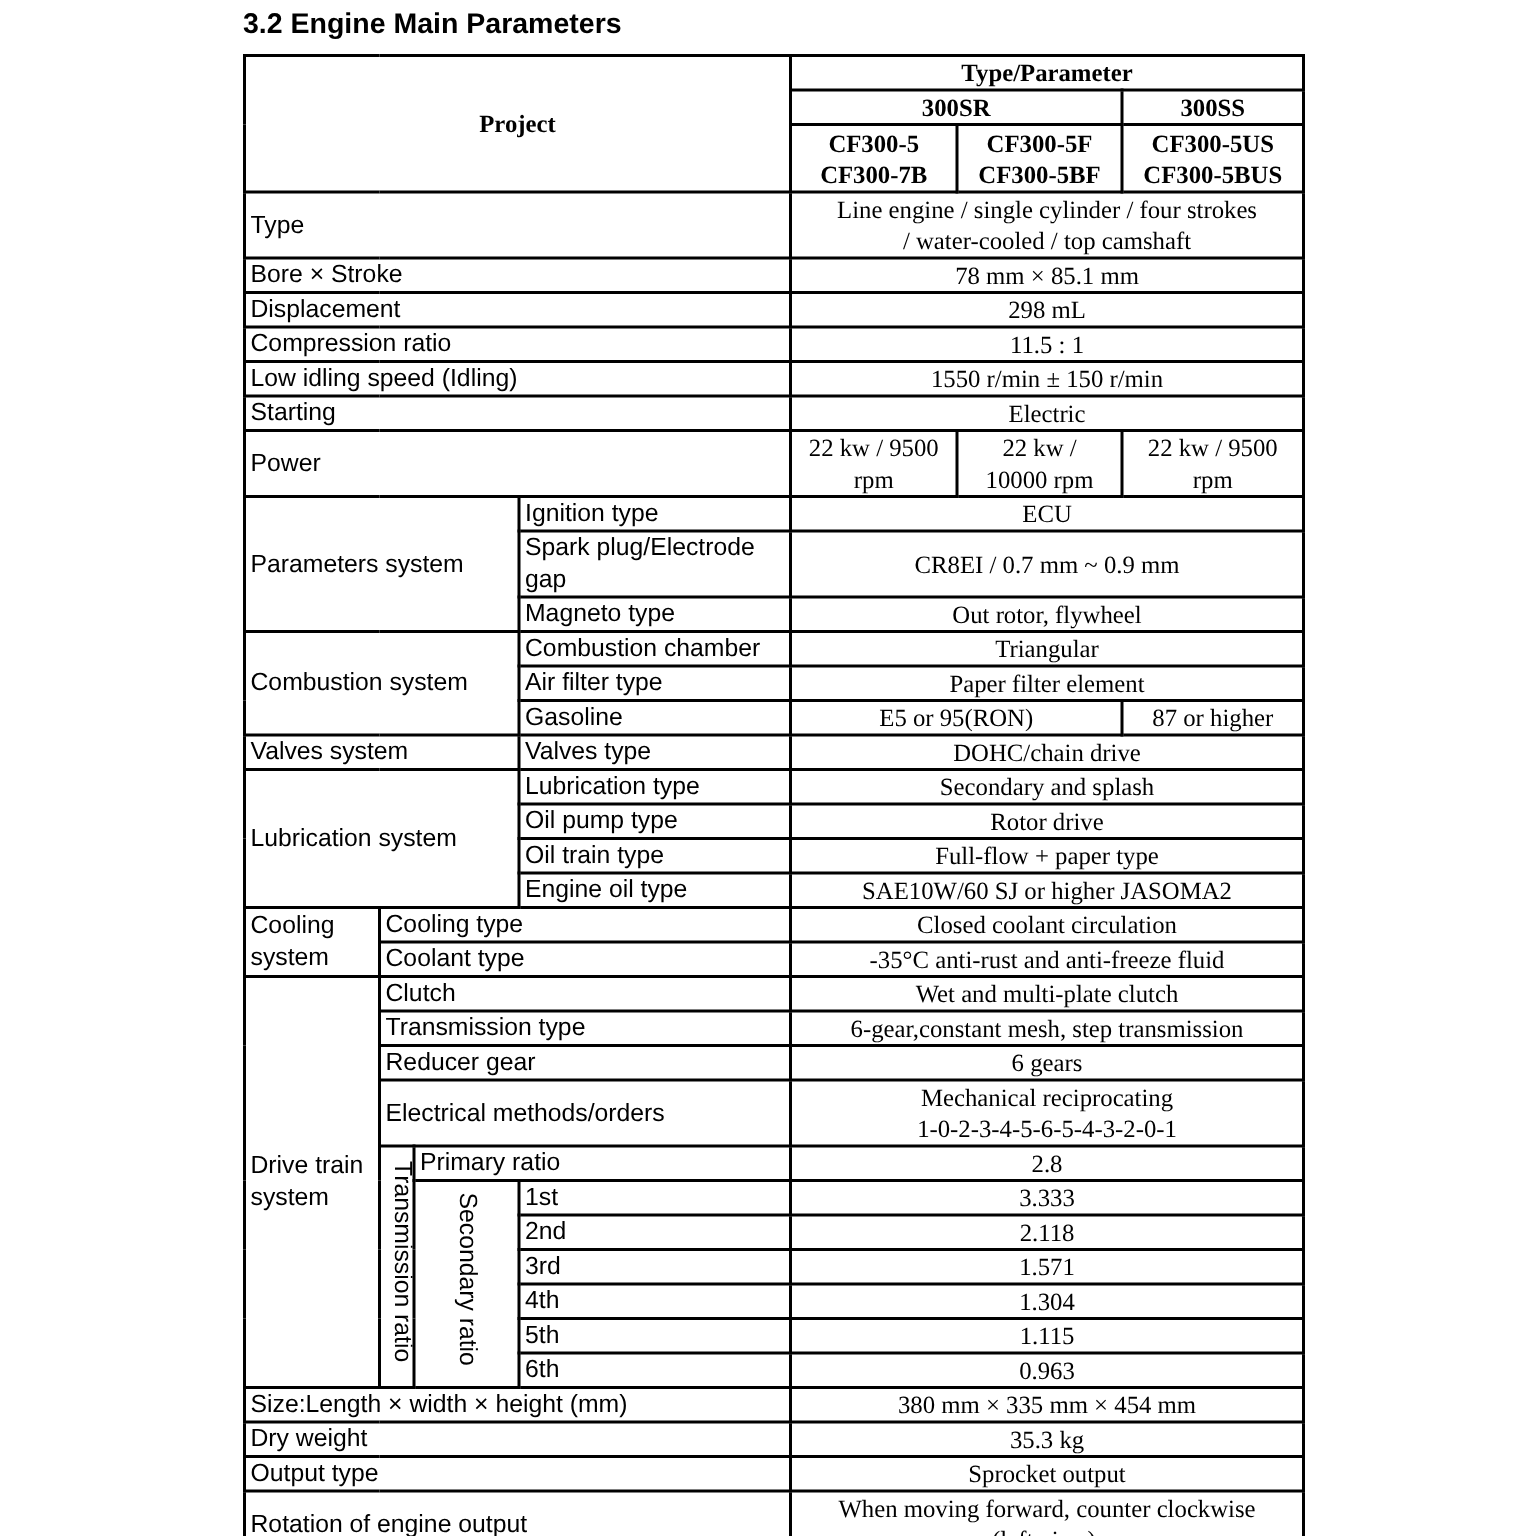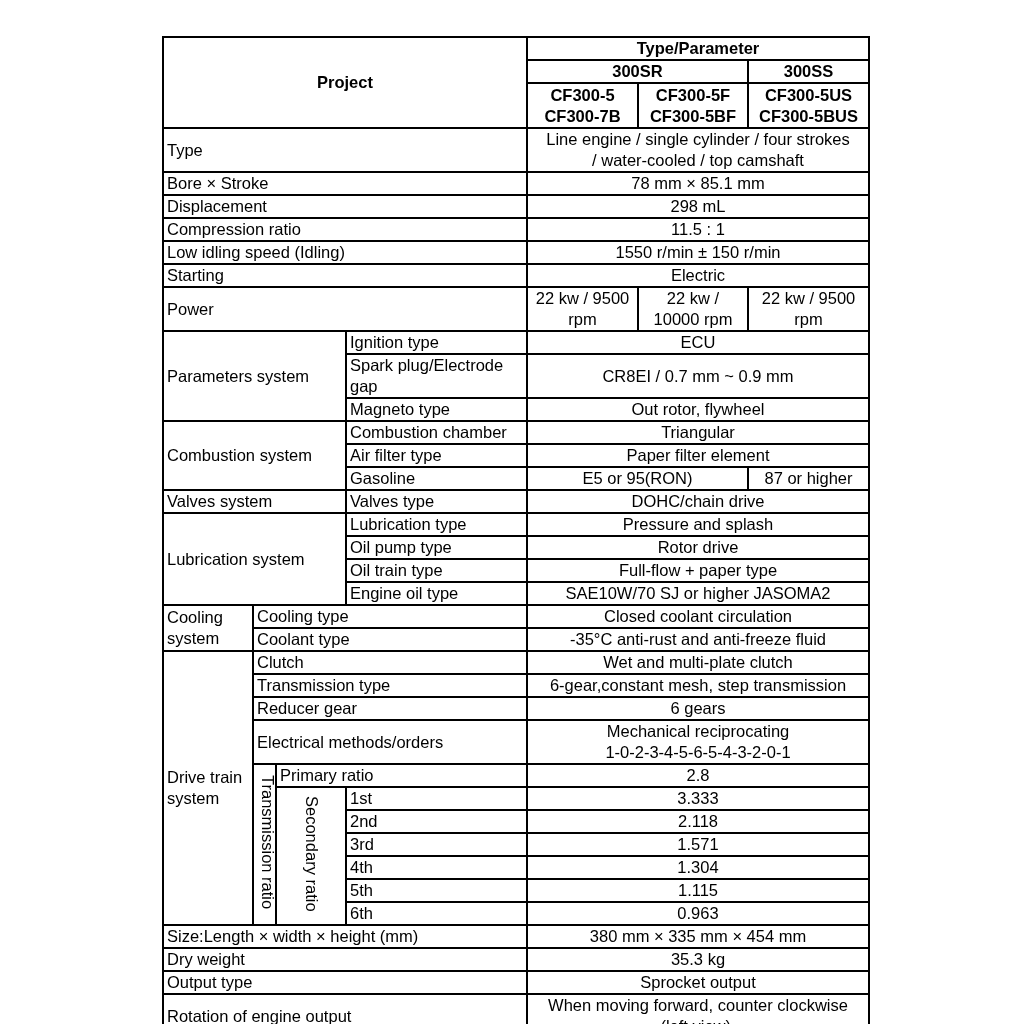--- a/index.html
+++ b/index.html
@@ -1,32 +1,33 @@
 <!DOCTYPE html>
 <html><head>
 <meta charset="utf-8">
 <style>
   html,body{margin:0;padding:0;background:#fff;color:#000;}
   body{width:1024px;height:1024px;font-family:"Liberation Sans",sans-serif;overflow:hidden;}
   .page{position:relative;width:1024px;height:1024px;}
   .doc-title{position:absolute;left:162px;top:6px;font-size:19px;font-weight:bold;white-space:nowrap;}
   table.params{position:absolute;left:162px;top:36px;width:706px;border-collapse:collapse;table-layout:fixed;}
   table.params td{border:2px solid #000;padding:0 3px;font-size:16.5px;line-height:21px;vertical-align:middle;overflow:hidden;}
-  td.c{text-align:center;}
+  td.c{text-align:center;font-family:Liberation Serif, serif;}
   td.b{font-weight:bold;}
   tr{height:22px;}
   tr.tall{height:44px;margin-left:32px;}
   tr.hdr3{height:45px;}
   td.vcell{text-align:center;vertical-align:middle;padding:0;}
   td.vcell > span{writing-mode:vertical-rl;display:inline-block;white-space:nowrap;font-size:16.5px;}
 </style>
 </head>
 <body>
 
 <div class="page">
+  <div class="doc-title">3.2 Engine Main Parameters</div>
 
   <table class="params">
     <colgroup>
       <col style="width:90px">
         <col style="width:23px">
         <col style="width:70px">
         <col style="width:181px">
       <col style="width:111px">
         <col style="width:110px">
         <col style="width:121px">
@@ -130,33 +131,33 @@
 
     <tr>
       <td colspan="3">Valves system</td>
       <td>Valves type</td>
       <td colspan="3" class="c">DOHC/chain drive</td>
     </tr>
 
     <tr>
       <td colspan="3" rowspan="4">Lubrication system</td>
       <td>Lubrication type</td>
-      <td colspan="3" class="c">Pressure and splash</td>
+      <td colspan="3" class="c">Secondary and splash</td>
     </tr>
     <tr>
       <td>Oil pump type</td>
       <td colspan="3" class="c">Rotor drive</td>
     </tr>
     <tr>
       <td>Oil train type</td>
       <td colspan="3" class="c">Full-flow + paper type</td>
     </tr>
     <tr>
       <td>Engine oil type</td>
-      <td colspan="3" class="c">SAE10W/70 SJ or higher JASOMA2</td>
+      <td colspan="3" class="c">SAE10W/60 SJ or higher JASOMA2</td>
     </tr>
 
     <tr>
       <td rowspan="2">Cooling system</td>
       <td colspan="3">Cooling type</td>
       <td colspan="3" class="c">Closed coolant circulation</td>
     </tr>
     <tr>
       <td colspan="3">Coolant type</td>
       <td colspan="3" class="c">-35°C anti-rust and anti-freeze fluid</td>

